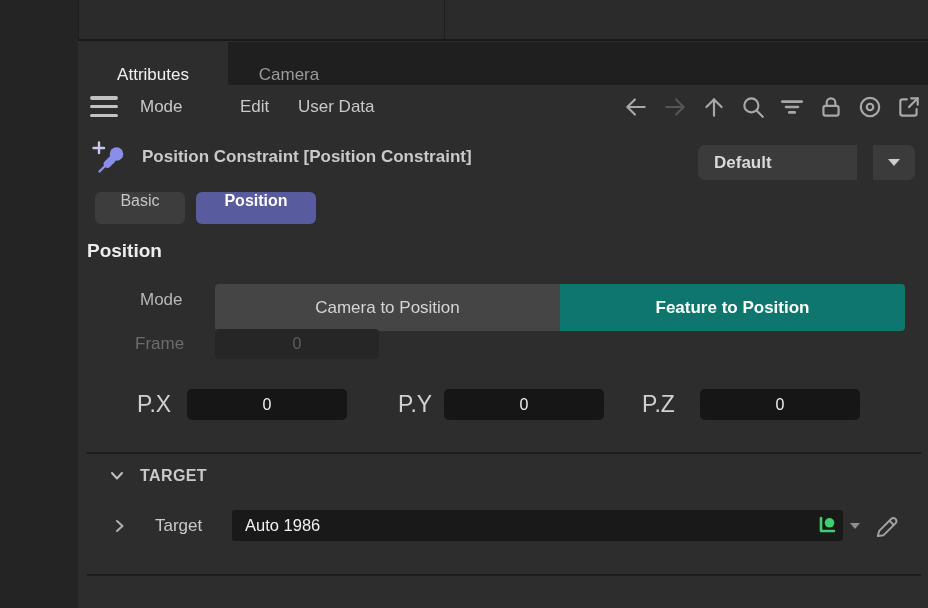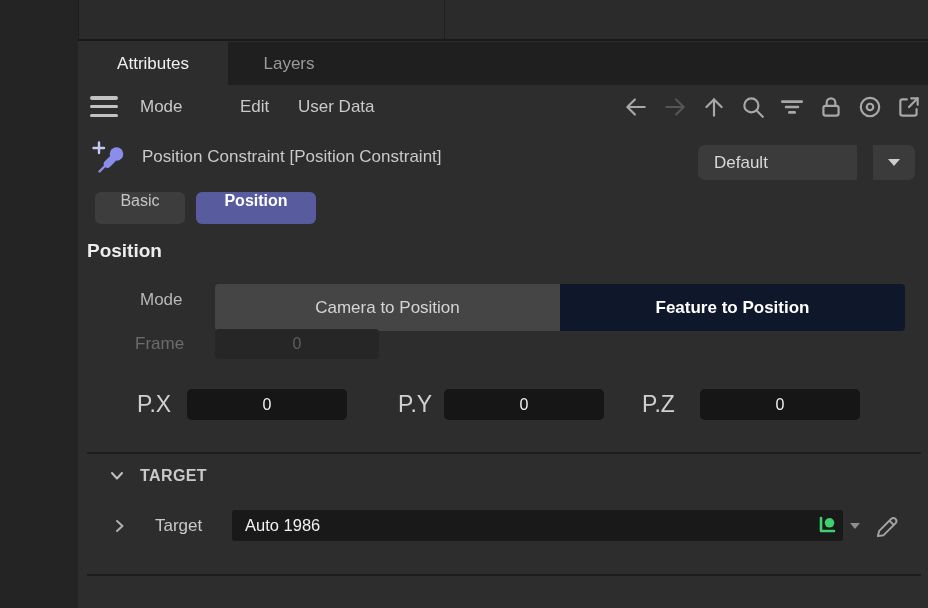--- a/index.html
+++ b/index.html
@@ -8,34 +8,34 @@
   .abs{position:absolute;}
   .panel{position:absolute;left:78px;top:0;width:850px;height:608px;background:#2d2d2d;}
 
   
   .top-panel{left:0;top:0;width:849px;height:39px;background:#2b2b2b;
              border-left:1px solid #1e1e1e;border-bottom:2px solid #191919;}
   .top-vdiv{left:365px;top:0;width:1px;height:39px;background:#1f1f1f;}
 
   
   .tab-bar{left:0;top:42px;width:850px;height:43px;background:#1f1f1f;}
-  .tab{top:0;height:43px;display:flex;align-items:center;justify-content:center;
+  .tab{top:0;height:43px;display:flex;align-items:flex-end;justify-content:center;
        font-size:17px;color:#9a9a9a;cursor:default;}
   .tab.active{background:#2d2d2d;color:#f0f0f0;}
 
   
   .menu-row{left:0;top:85px;width:850px;height:43px;background:#2d2d2d;}
   .menu-item{top:0;height:43px;line-height:43px;font-size:17px;color:#c9c9c9;}
   .hamburger{left:12px;top:11px;width:28px;height:21px;display:flex;flex-direction:column;justify-content:space-between;}
   .hamburger span{display:block;height:3.5px;border-radius:2px;background:#c2c2c2;}
   .nav-icons{right:6px;top:0;height:43px;display:flex;align-items:center;gap:13px;}
   .nav-icons svg{display:block;}
 
   
-  .title-row{left:0;top:132px;width:850px;height:50px;}
+  .title-row{left:0;top:132px;width:850px;height:50px;font-weight:bold;}
   .obj-title{left:64px;top:0;height:50px;line-height:50px;font-size:17px;color:#c9c9c9;}
   .preset{left:620px;top:13px;width:217px;height:35px;display:flex;gap:16px;}
   .preset-main{flex:1;background:#3b3b3b;border-radius:7px 0 0 7px;display:flex;align-items:center;
                padding-left:16px;font-size:17px;color:#d9d9d9;}
   .preset-arrow{width:42px;background:#3b3b3b;border-radius:0 7px 7px 0;display:flex;
                 align-items:center;justify-content:center;}
   .tri-down{width:0;height:0;border-left:6px solid transparent;border-right:6px solid transparent;
             border-top:7px solid #cdcdcd;}
   .tri-down.dim{border-top-color:#8f8f8f;border-left-width:5px;border-right-width:5px;border-top-width:6px;}
 
@@ -45,21 +45,21 @@
   .cat-position{left:118px;width:120px;background:#585b9e;color:#ffffff;font-weight:600;}
 
   .sec-heading{left:9px;top:240px;font-size:19px;font-weight:700;color:#ededed;}
 
   
   .row-label{font-size:17px;color:#b8b8b8;}
   .mode-row{left:0;top:284px;width:850px;height:32px;}
   .segmented{left:137px;top:0;width:690px;height:47px;display:flex;border-radius:4px;overflow:hidden;}
   .segment{width:50%;display:flex;align-items:center;justify-content:center;font-size:17px;}
   .segment.unselected{background:#454545;color:#d4d4d4;}
-  .segment.selected{background:#0f172a;color:#ffffff;font-weight:600;}
+  .segment.selected{background:#0f766e;color:#ffffff;font-weight:600;}
 
   
   .frame-row{left:0;top:329px;width:850px;height:30px;}
   .frame-label{left:57px;top:0;line-height:30px;font-size:17px;color:#6c6c6c;}
   .frame-field{left:137px;top:0;width:164px;height:30px;background:#262626;border-radius:4px;
                display:flex;align-items:center;justify-content:center;font-size:16px;color:#5e5e5e;}
 
   
   .p-row{left:0;top:389px;width:850px;height:31px;}
   .p-label{top:0;line-height:31px;font-size:23px;color:#d0d0d0;}
@@ -86,21 +86,21 @@
 
     <div class="abs top-panel">
       <div class="abs top-vdiv"></div>
     </div>
 
     <div class="abs tab-bar">
       <div class="abs tab active" style="left:0;width:150px;">
         <span>Attributes</span>
       </div>
       <div class="abs tab" style="left:150px;width:122px;">
-        <span>Layers</span>
+        <span>Camera</span>
       </div>
     </div>
 
     <div class="abs menu-row">
       <div class="abs hamburger">
           <span></span>
           <span></span>
           <span></span>
         </div>
       <span class="abs menu-item" style="left:62px;">Mode</span>

